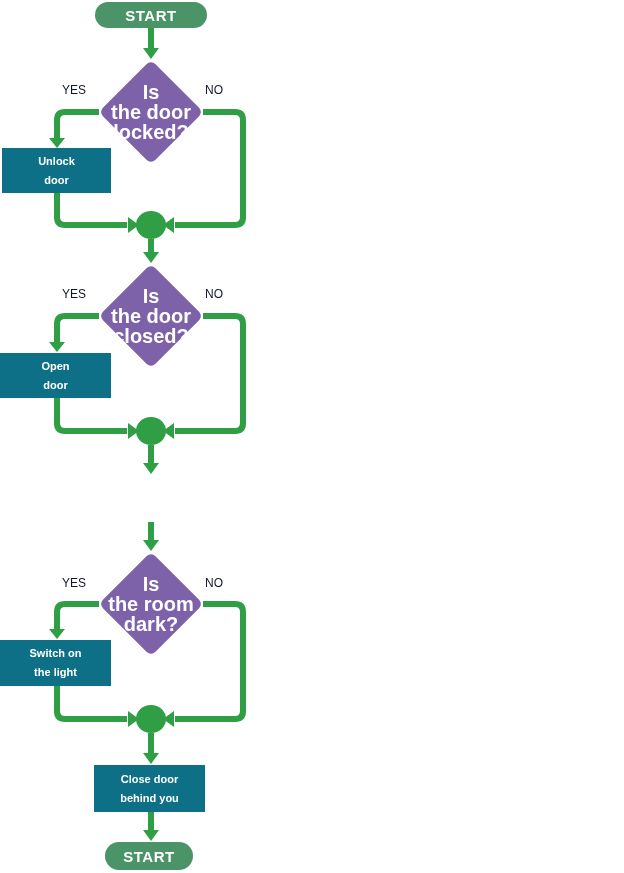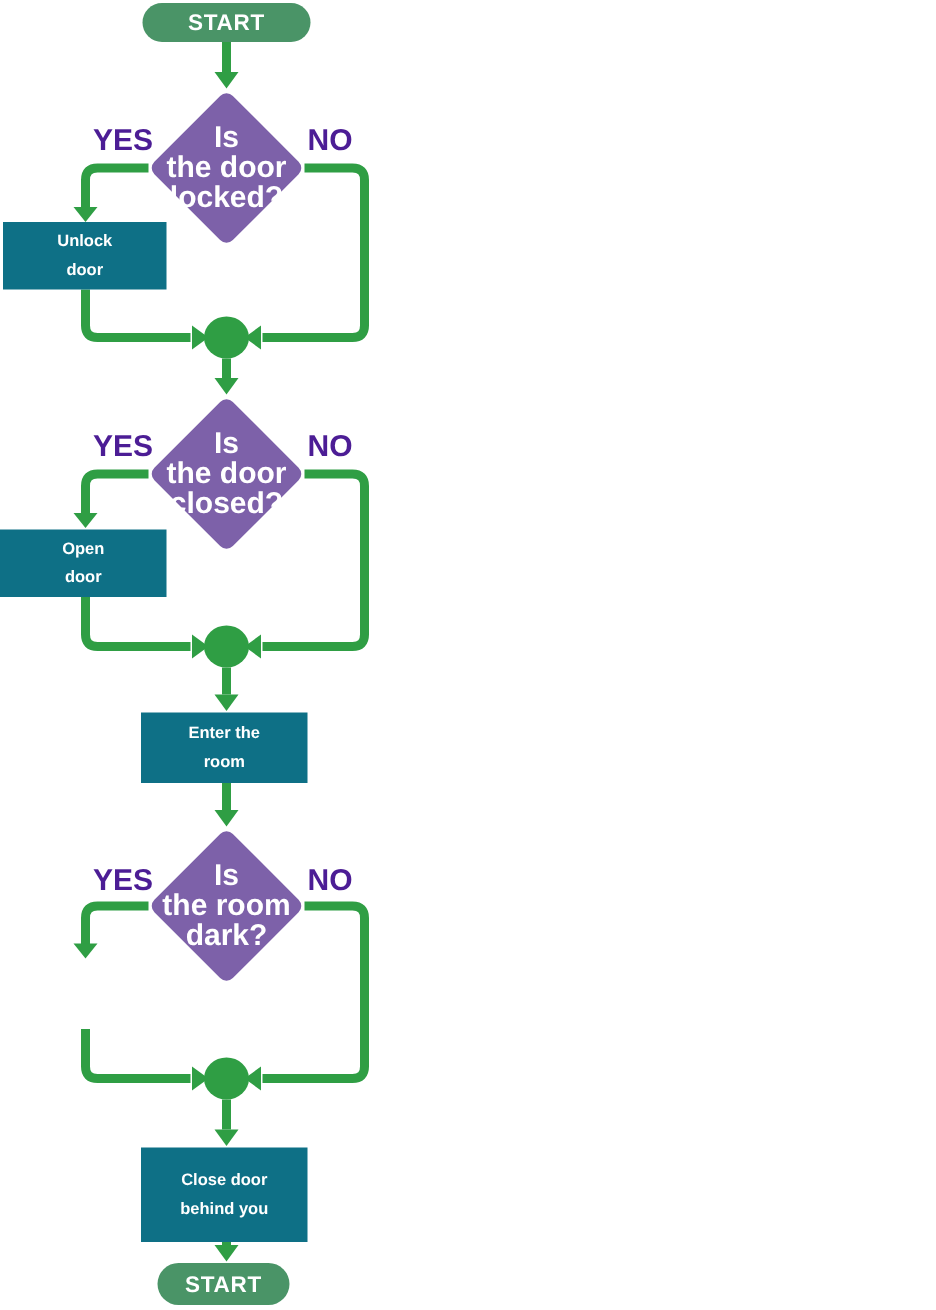--- a/index.html
+++ b/index.html
@@ -48,23 +48,23 @@
     display:flex;align-items:center;justify-content:center;
     color:#ffffff;
     font-weight:bold;
     font-size:20px;
     line-height:20px;
     text-align:center;
     white-space:pre-line;
   }
   .branch-label{
     position:absolute;z-index:2;
-    color:#4c1d95;
-    font-weight:bold;
-    font-size:20px;
+    color:#0f172a;
+    font-weight:normal;
+    font-size:12px;
   }
 </style>
 </head>
 <body>
 
 <div class="stage">
 
   <svg class="wires" width="624" height="873" viewBox="0 0 624 873">
     <g stroke="#2f9e44" stroke-width="6" fill="none">
       <path d="M151 28 V49"></path>
@@ -122,30 +122,30 @@
     <div class="diamond-shape"></div>
     <div class="diamond-text">Is
 the door
 closed?</div>
   </div>
   <div class="branch-label" style="left:62px;top:287px;">YES</div>
   <div class="branch-label" style="left:205px;top:287px;">NO</div>
   <div class="node process" style="left:0px;top:353px;width:111px;height:45px;">Open
 door</div>
 
-  <div class="node process" style="left:94px;top:475px;width:111px;height:47px;">Enter the
-room</div>
 
   <div class="diamond-wrap" style="left:99px;top:552px;width:104px;height:104px;">
     <div class="diamond-shape"></div>
     <div class="diamond-text">Is
 the room
 dark?</div>
   </div>
   <div class="branch-label" style="left:62px;top:576px;">YES</div>
   <div class="branch-label" style="left:205px;top:576px;">NO</div>
+  <div class="node process" style="left:0px;top:640px;width:111px;height:46px;">Switch on
+the light</div>
 
-  <div class="node process" style="left:94px;top:765px;width:111px;height:63px;">Close door
+  <div class="node process" style="left:94px;top:765px;width:111px;height:47px;">Close door
 behind you</div>
 
   <div class="node terminal" style="left:105px;top:842px;width:88px;height:28px;">START</div>
 
 </div>
 
 </body></html>

